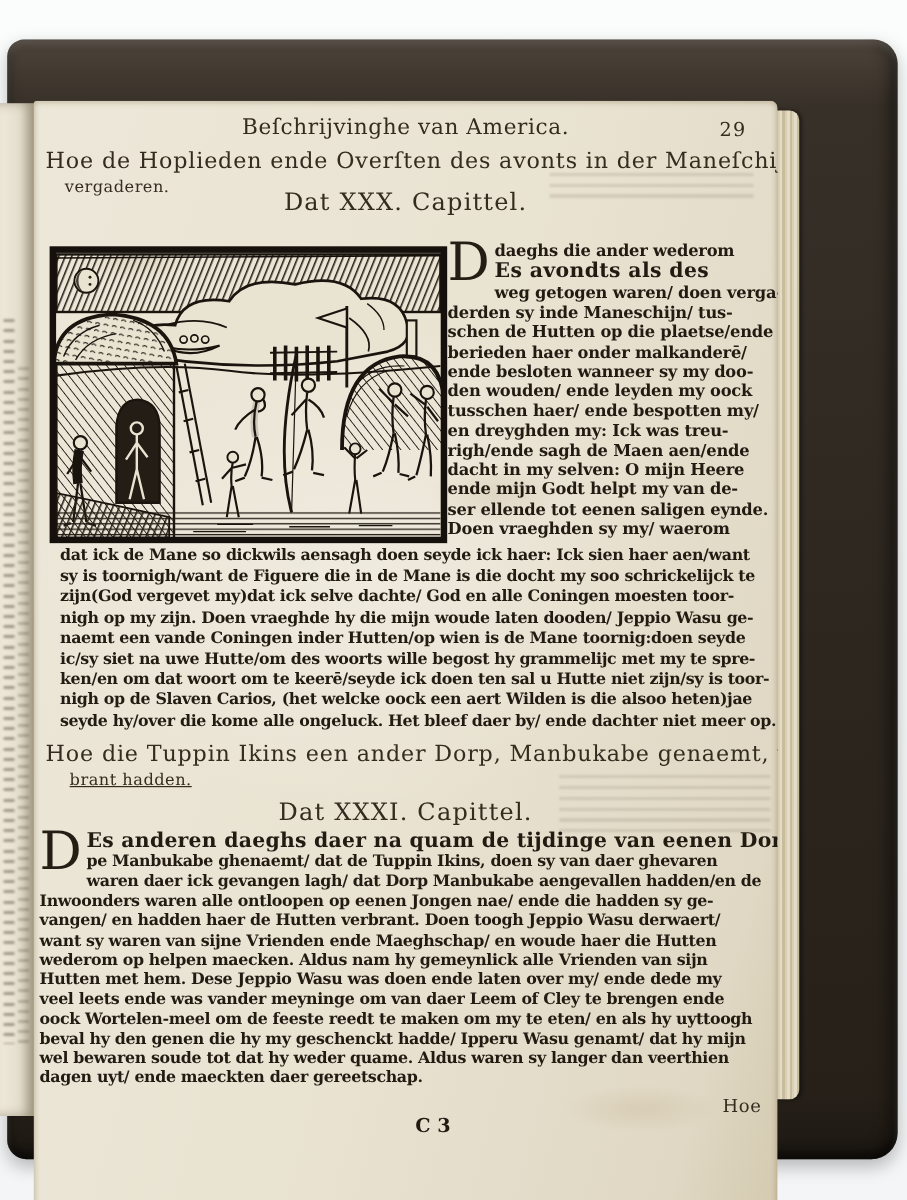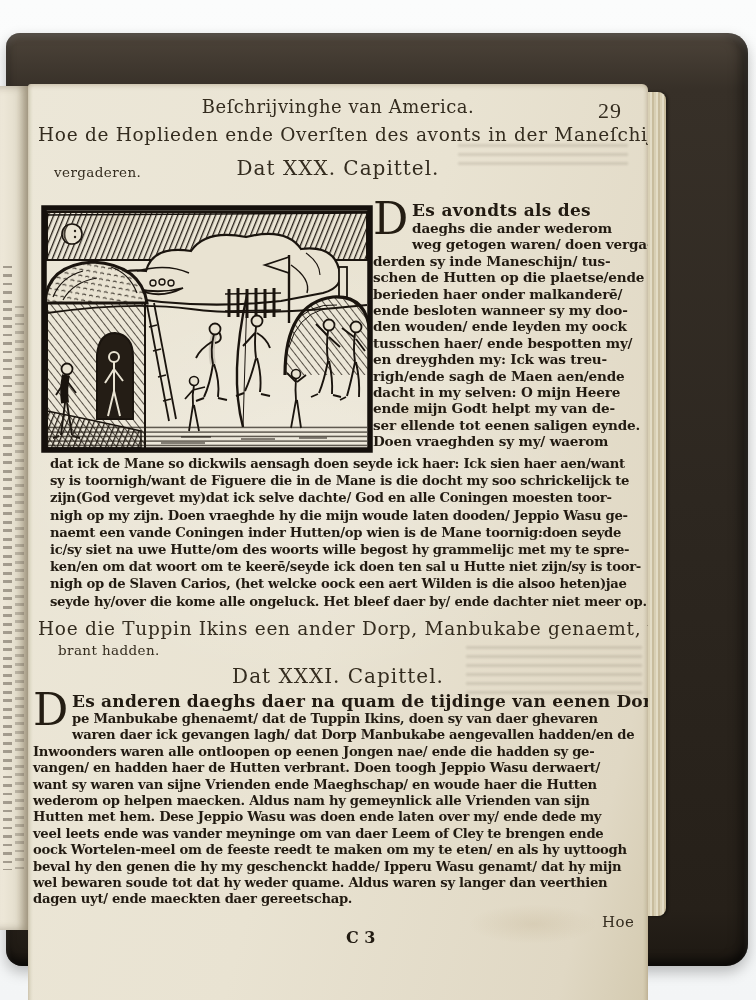--- a/index.html
+++ b/index.html
@@ -40,26 +40,26 @@
     background:repeating-linear-gradient(180deg,rgba(70,58,42,.8) 0 2.6px,rgba(70,58,42,0) 2.6px 9px);}
   .st1{left:438px;top:562px;width:176px;height:54px;}
   .st2{left:430px;top:60px;width:170px;height:22px;}
 
   
   .roman{color:#342c1f;}
   .bl{font-weight:700;color:#221b12;letter-spacing:-0.2px;}
   .line{white-space:nowrap;}
   .running-head{position:absolute;top:12px;left:0;width:100%;text-align:center;
     font-size:18px;letter-spacing:.5px;}
-  .page-number{position:absolute;top:14px;right:26px;font-size:22px;letter-spacing:1px;font-family:Liberation Serif, serif;}
+  .page-number{position:absolute;top:14px;right:26px;font-size:16px;letter-spacing:1px;}
   .h-line1{position:absolute;left:10px;font-size:18.5px;letter-spacing:.7px;white-space:nowrap;}
   .h-line2{position:absolute;font-size:13.5px;letter-spacing:.4px;}
   .cap-title{position:absolute;left:0;width:100%;text-align:center;font-size:20px;letter-spacing:1px;}
-  .h30a{top:40px;} .h30b{top:80px;left:26px;text-align:center;} .cap30{top:72px;}
-  .h31a{top:534px;} .h31b{top:558px;left:30px;} .cap31{top:580px;}
+  .h30a{top:40px;} .h30b{top:64px;left:26px;text-align:center;} .cap30{top:72px;}
+  .h31a{top:534px;} .h31b{top:558px;left:30px;text-decoration:underline;} .cap31{top:580px;}
 
   .col-text{position:absolute;top:117px;left:345px;width:272px;}
   .col-text .line{font-size:13.6px;line-height:16.4px;}
   .col-text .first-line{font-size:17px;line-height:19px;letter-spacing:.3px;}
   .dropcap{float:left;font-size:44px;line-height:36px;font-weight:400;color:#241d13;
     margin:0 4px 0 0;font-family:"DejaVu Serif",serif;}
   .full-text{position:absolute;top:371px;left:22px;width:612px;}
   .full-text .line{font-size:13.2px;line-height:17.2px;letter-spacing:-0.3px;}
   .body-text{position:absolute;top:608px;left:5px;width:614px;}
   .body-text .line{font-size:13.2px;line-height:16.4px;letter-spacing:-0.3px;}
@@ -227,22 +227,22 @@
           <path d="M140,232 h30 M200,234 h34 M258,233 h28 M120,238 h44" stroke="#1a140e" stroke-width="1.2"></path>
         </g>
 
         <rect x="3" y="3" width="326" height="242" fill="none" stroke="#15100c" stroke-width="5.5"></rect>
         <line x1="6" y1="10" x2="326" y2="8" stroke="#15100c" stroke-width="1.4"></line>
       </svg>
     </div>
 
     <div class="col-text bl">
       <span class="dropcap">D</span>
+      <div class="line">daeghs die ander wederom</div>
       <div class="line first-line">Es avondts als des</div>
-      <div class="line">daeghs die ander wederom</div>
       <div class="line">weg getogen waren/ doen verga-</div>
       <div class="line">derden sy inde Maneschijn/ tus-</div>
       <div class="line">schen de Hutten op die plaetse/ende</div>
       <div class="line">berieden haer onder malkanderē/</div>
       <div class="line">ende besloten wanneer sy my doo-</div>
       <div class="line">den wouden/ ende leyden my oock</div>
       <div class="line">tusschen haer/ ende bespotten my/</div>
       <div class="line">en dreyghden my: Ick was treu-</div>
       <div class="line">righ/ende sagh de Maen aen/ende</div>
       <div class="line">dacht in my selven: O mijn Heere</div>

